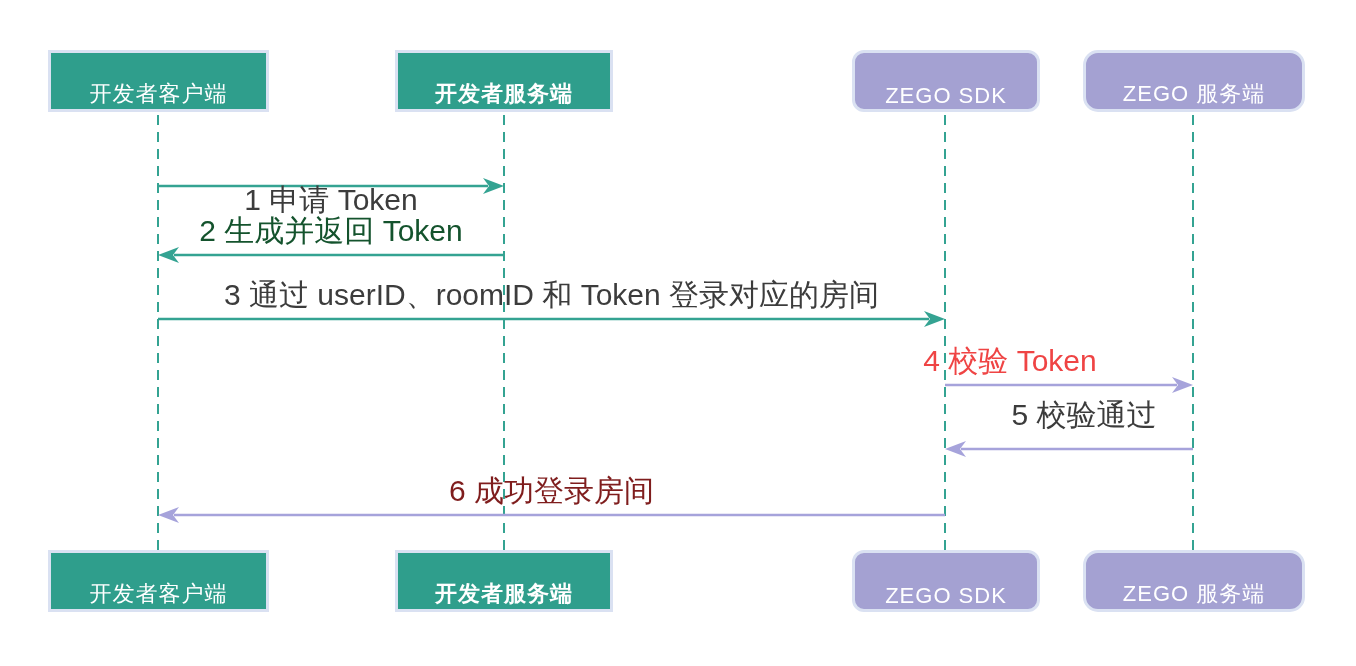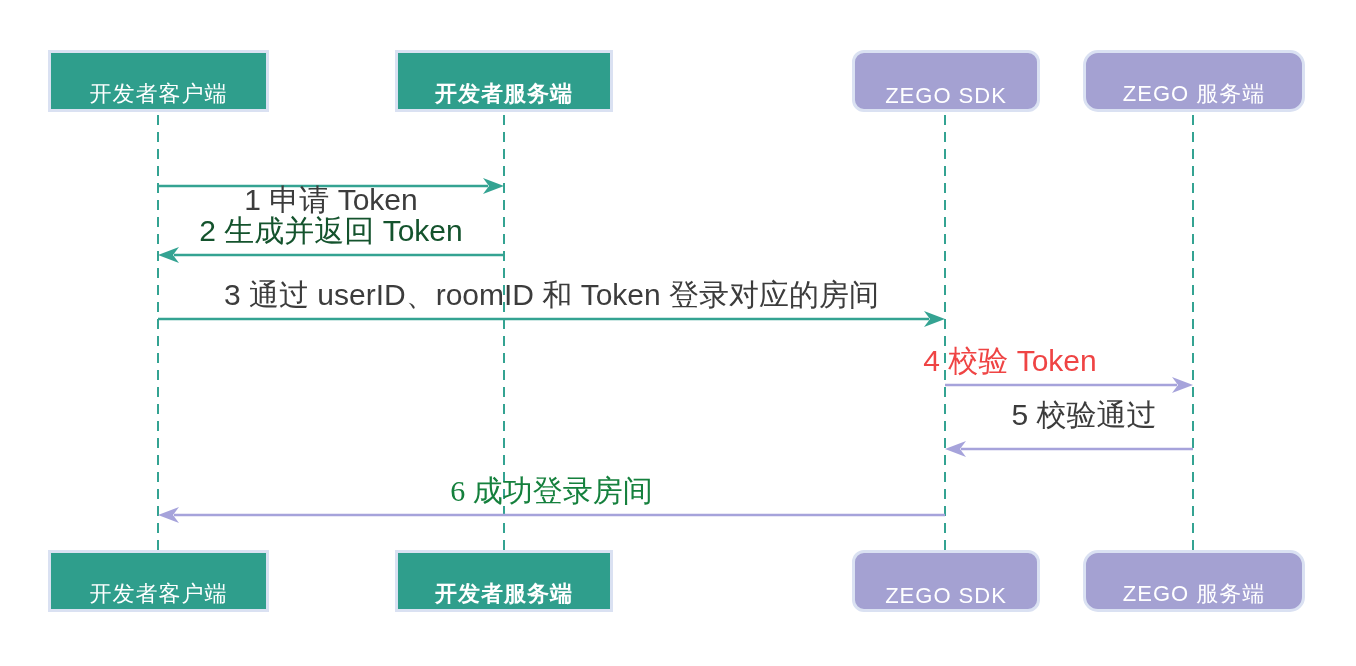--- a/index.html
+++ b/index.html
@@ -98,15 +98,15 @@
   </div>
   <div class="actor-box row-bottom pos-a3" style="background: rgb(164, 161, 210); border-color: rgb(218, 225, 242); color: rgb(255, 255, 255);">
     <span>ZEGO 服务端</span>
   </div>
 
   <div class="msg-label" style="left: 331px; top: 142px; color: rgb(60, 60, 60); margin-top: 38px;">1 申请 Token</div>
   <div class="msg-label" style="left: 331px; top: 211px; color: #14532d;">2 生成并返回 Token</div>
   <div class="msg-label" style="left: 551.5px; top: 275px; color: rgb(60, 60, 60);">3 通过 userID、roomID 和 Token 登录对应的房间</div>
   <div class="msg-label" style="left: 1010px; top: 341px; color: #ef4444;">4 校验 Token</div>
   <div class="msg-label" style="left: 1069px; top: 395px; color: rgb(60, 60, 60); margin-left: 15px;">5 校验通过</div>
-  <div class="msg-label" style="left: 551.5px; top: 471px; color: #15803d; font-family: Liberation Serif, serif;">6 成功登录房间</div>
+  <div class="msg-label" style="left: 551.5px; top: 471px; color: #7f1d1d;">6 成功登录房间</div>
 
 </div>
 
 </body></html>

